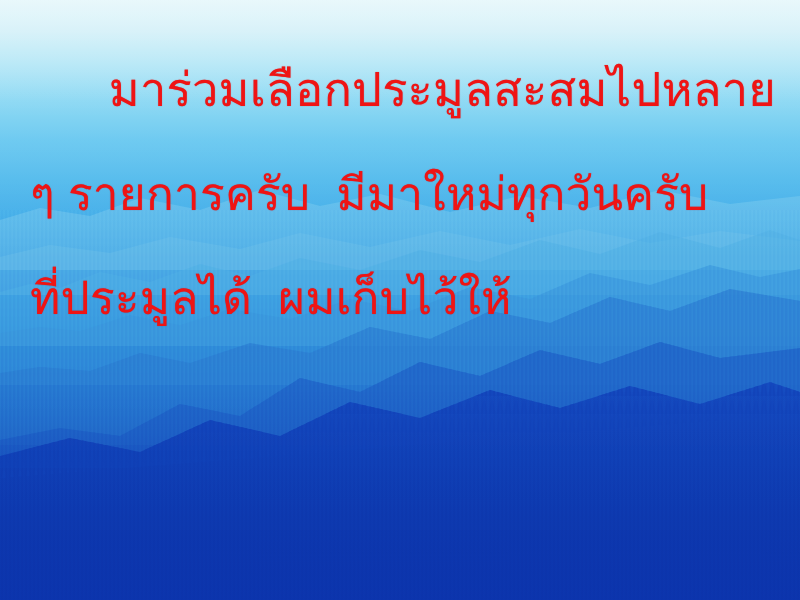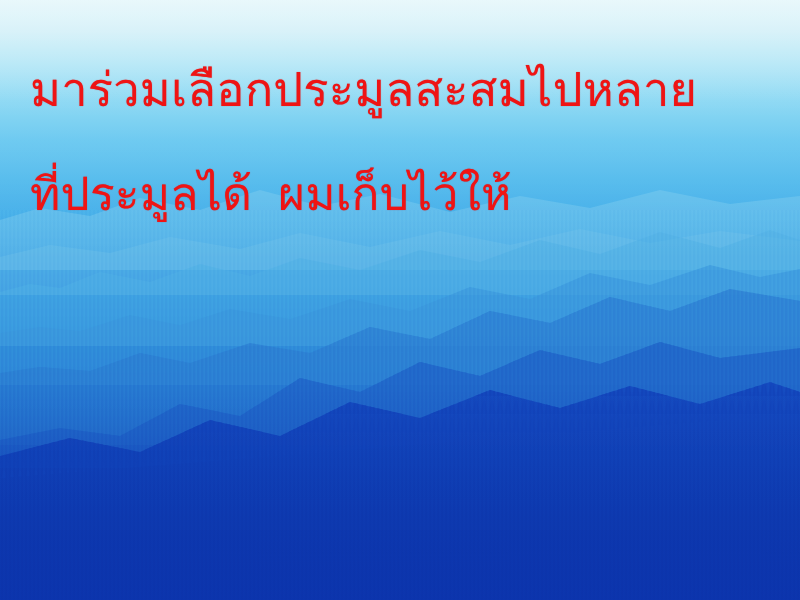--- a/index.html
+++ b/index.html
@@ -88,23 +88,23 @@
   }
   .cap-line {
     color: #ef1414;
     font-size: 46px;
     line-height: 104px;
     font-weight: 400;
     white-space: pre;
     letter-spacing: .2px;
     text-shadow: 0 0 1px rgba(200,0,0,.55);
   }
-  .cap-line:nth-child(1) { font-size: 47px; }
+  .cap-line:nth-child(1) { font-size: 47px; text-align: right; }
   .cap-line:nth-child(2) { font-size: 46px; }
-  .cap-line:nth-child(3) { font-size: 46px; margin-left: 24px; }
+  .cap-line:nth-child(3) { font-size: 46px; }
   .cap-line:nth-child(4) { font-size: 45px; }
 </style>
 </head>
 <body>
 
 <div id="stage">
 
   <div class="photo">
 
     <div class="layer ridge-far1">
@@ -171,16 +171,17 @@
       </svg>
     </div>
 
     <div class="tree-noise"></div>
     <div class="bottom-shade"></div>
     <div class="haze"></div>
   </div>
 
   <div class="caption">
     <div class="cap-line">มาร่วมเลือกประมูลสะสมไปหลาย</div>
+    <div class="cap-line">ๆ รายการครับ  มีมาใหม่ทุกวันครับ</div>
     <div class="cap-line">ที่ประมูลได้  ผมเก็บไว้ให้</div>
   </div>
 
 </div>
 
 </body></html>

